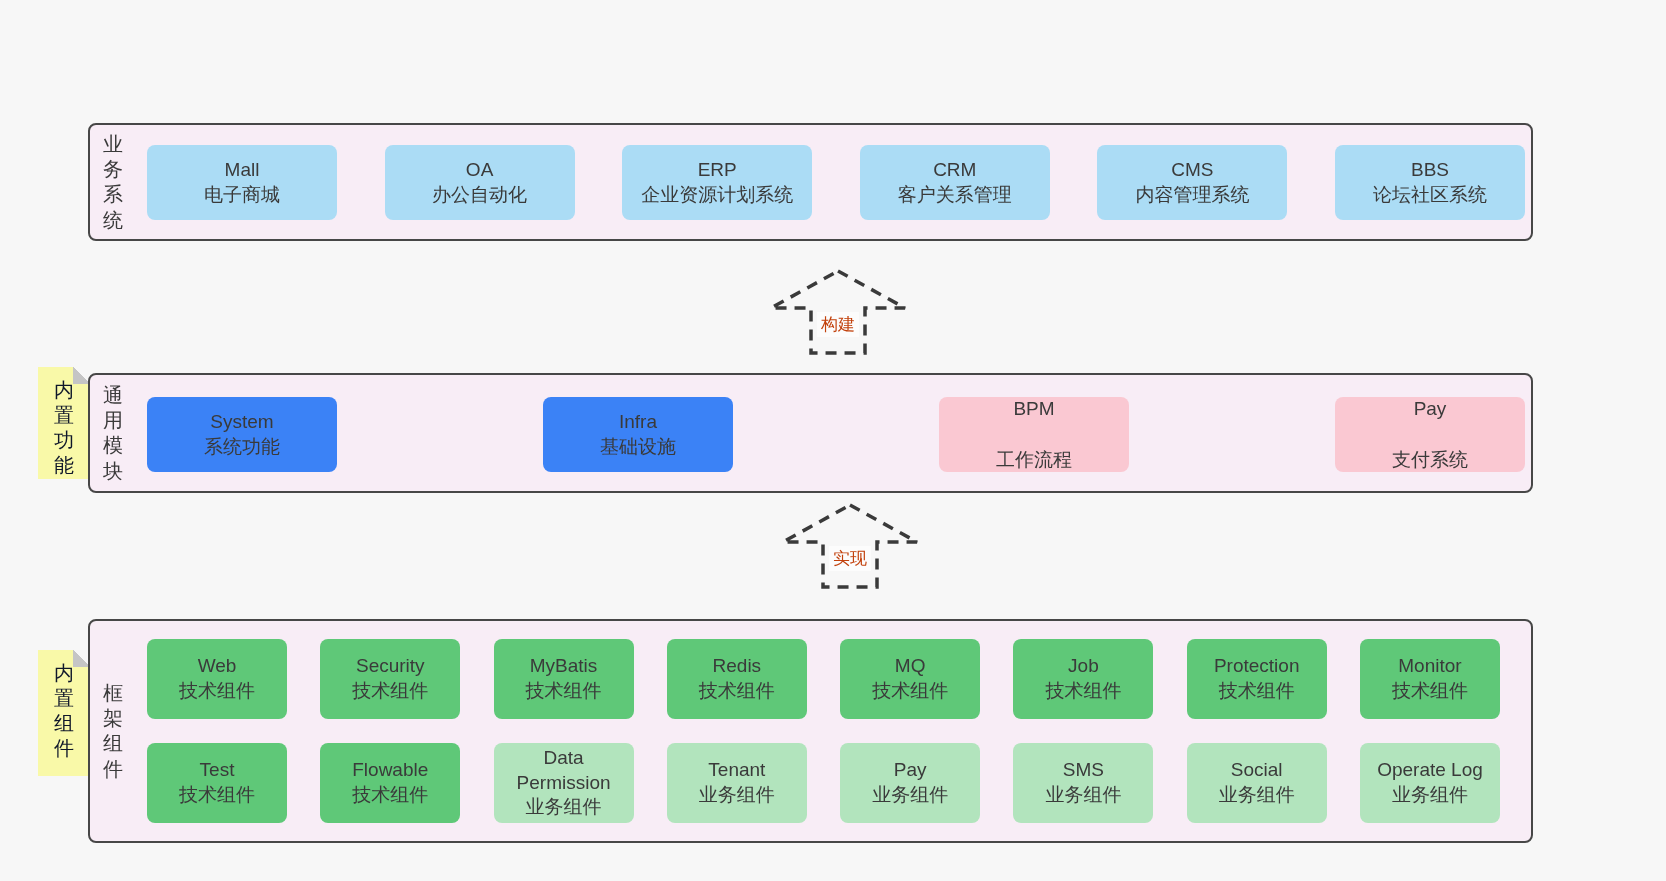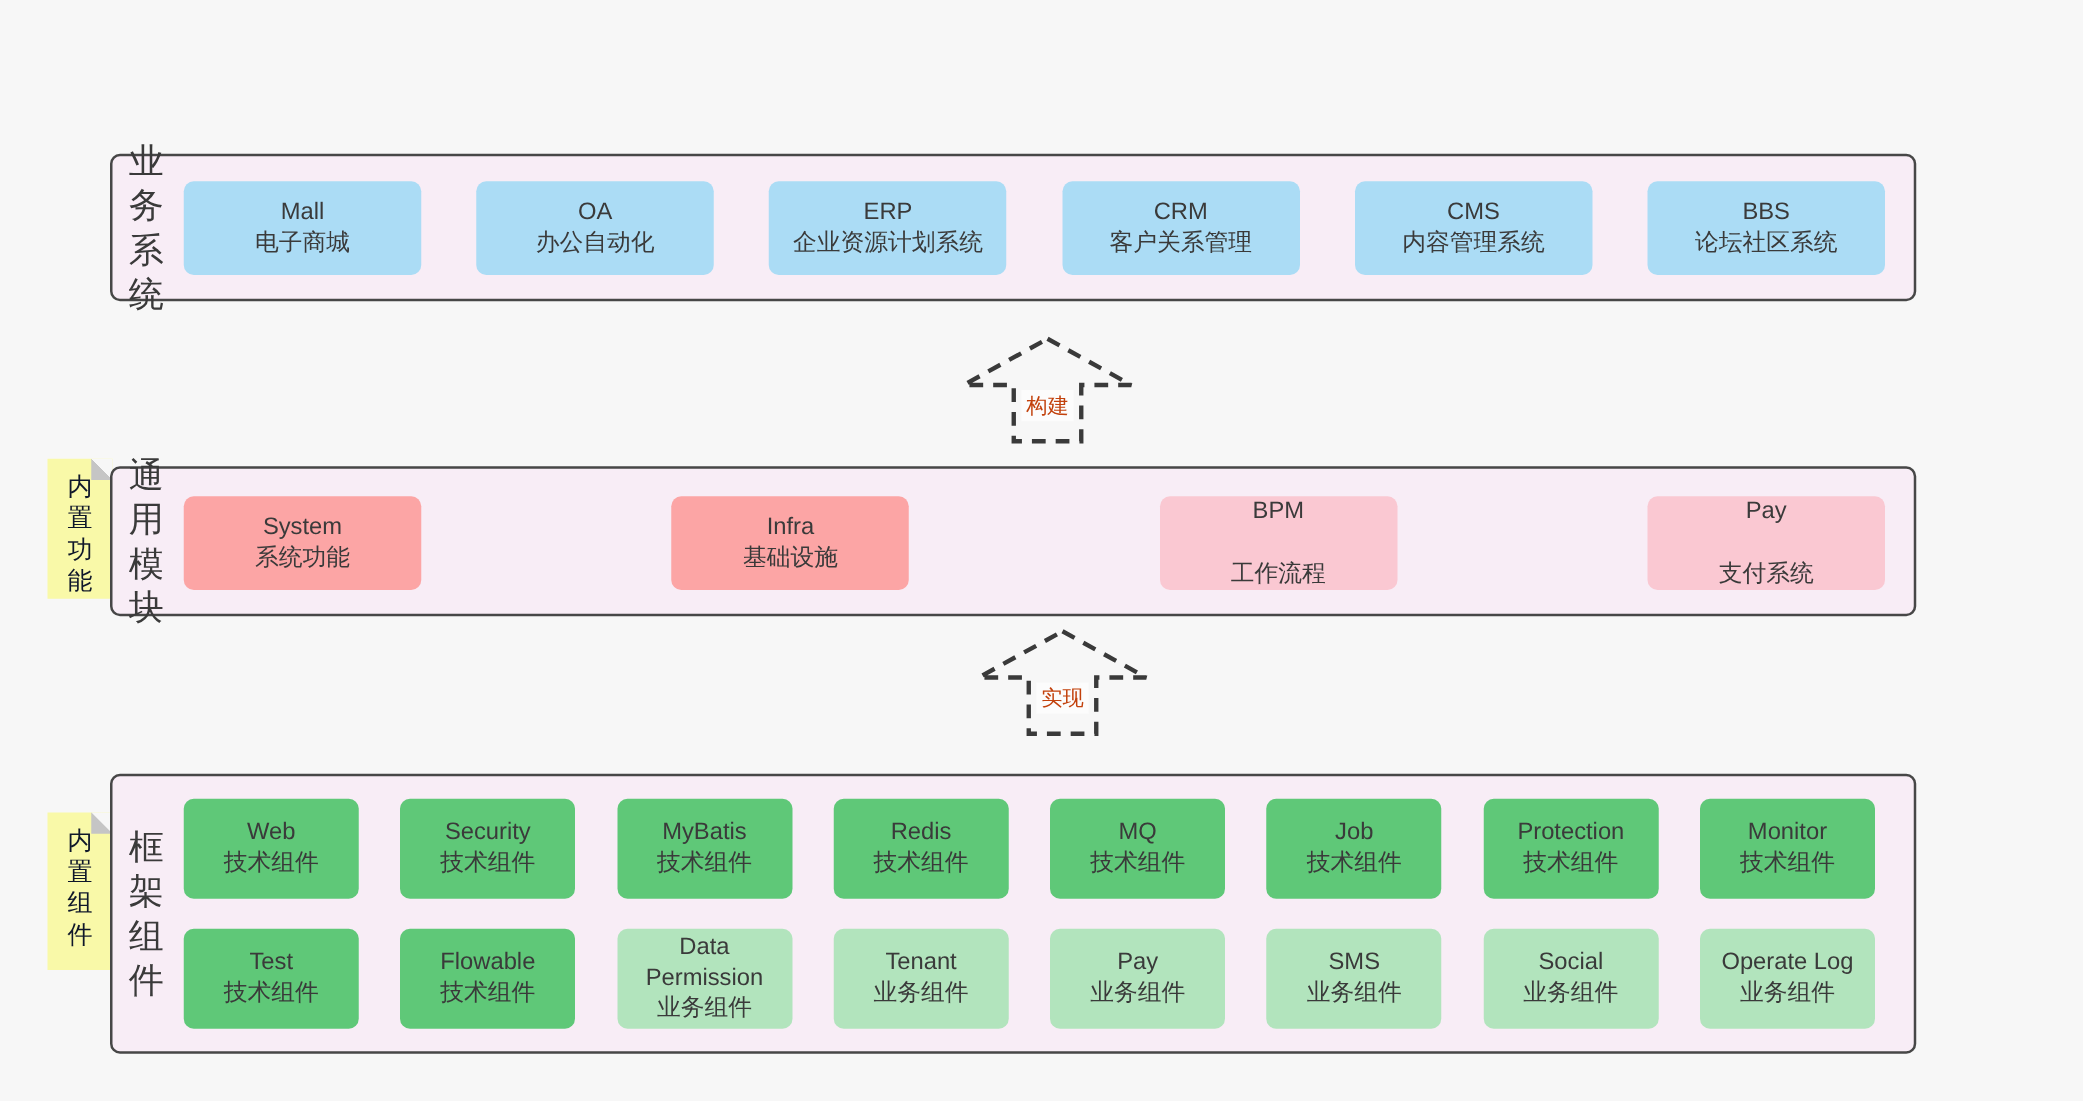--- a/index.html
+++ b/index.html
@@ -13,41 +13,41 @@
     position:absolute;left:88px;width:1445px;
     background:#f8edf6;border:2px solid #474747;border-radius:8px;
     box-sizing:border-box;
   }
   #panel-business{top:123px;height:118px;}
   #panel-modules{top:373px;height:120px;}
   #panel-components{top:619px;height:224px;}
   .vlabel{
     position:absolute;left:13px;top:50%;transform:translateY(-50%);
     width:28px;word-break:break-all;text-align:left;
-    font-size:28px;line-height:1.26;color:#3a3a3a;font-weight:500;
+    font-size:20px;line-height:1.26;color:#3a3a3a;font-weight:500;
   }
   .row{
     position:absolute;left:57px;display:flex;justify-content:space-between;
   }
-  .row.r6{right:23px;}
+  .row.r6{right:6px;}
   .row.r8{right:31px;}
   #panel-business .row{top:20px;}
   #panel-modules .row{top:22px;}
   #panel-components .row1{top:18px;}
   #panel-components .row2{top:122px;}
   .box{
     box-sizing:border-box;border-radius:8px;
     display:flex;flex-direction:column;align-items:center;justify-content:center;
     text-align:center;font-size:19px;line-height:1.3;color:#3a3a3a;
     padding:0 12px;
   }
   .w190{width:190px;height:75px;}
   .w140{width:140px;height:80px;}
   .blue{background:#abdcf5;}
-  .red{background:#fca5a5;}
+  .red{background:#3b82f6;}
   .pink{background:#fac8d2;gap:26px;}
   .green{background:#5fc878;}
   .lgreen{background:#b2e4bd;}
   .sticky{
     position:absolute;left:38px;width:52px;background:#f9f9a8;
     box-sizing:border-box;
   }
   #sticky-modules{top:367px;height:112px;}
   #sticky-components{top:650px;height:126px;}
   .sticky .fold{

